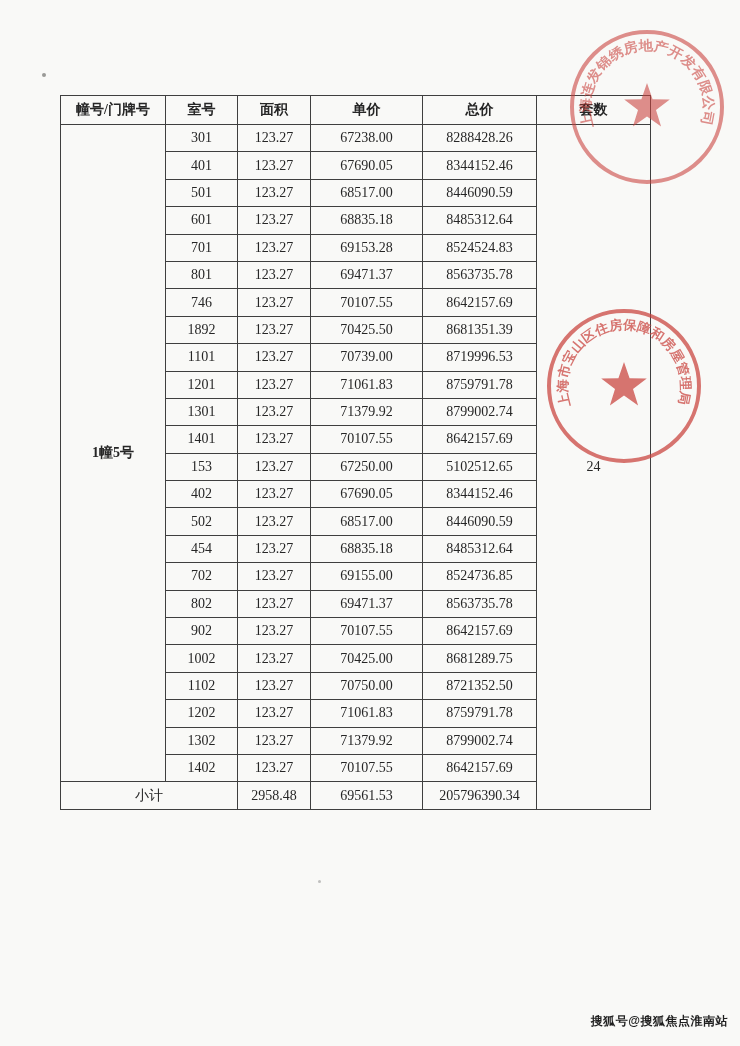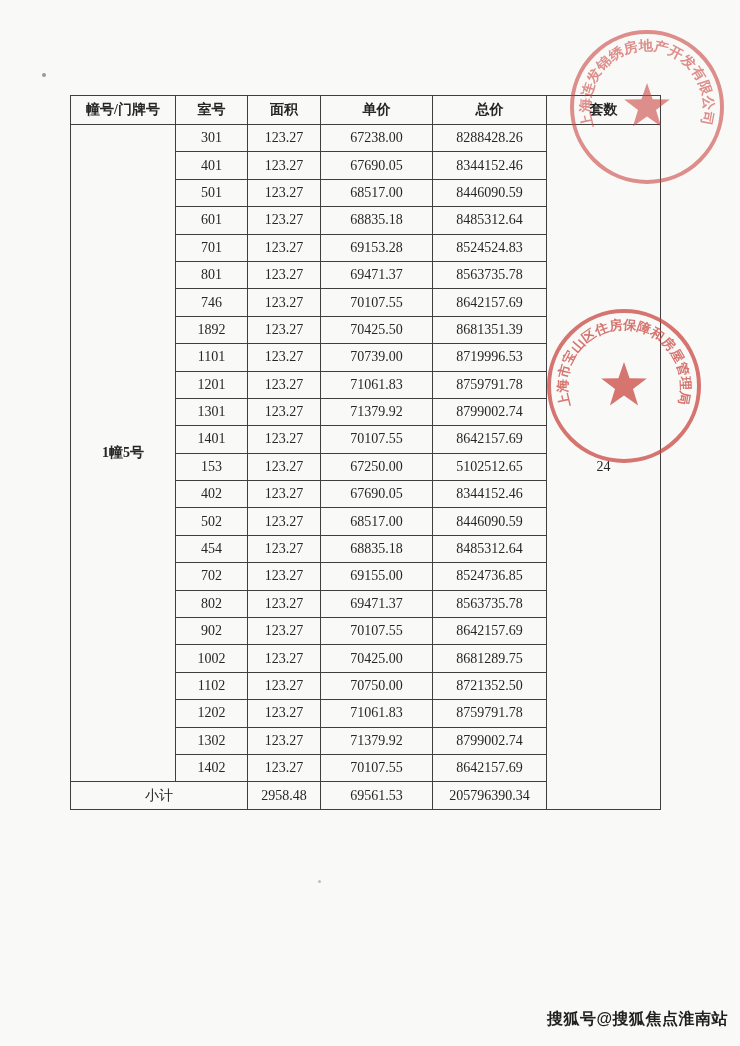--- a/index.html
+++ b/index.html
@@ -2,42 +2,42 @@
 <html><head>
 <meta charset="utf-8">
 <style>
   html,body{margin:0;padding:0;}
   body{background:#e8e8e6;font-family:"Liberation Serif","DejaVu Serif",serif;}
   .page{
     position:relative;width:740px;height:1046px;margin:0 auto;
     background:#f9f9f7;overflow:hidden;color:#2b2b2b;
   }
   .price-table{
-    position:absolute;left:70px;top:95px;
+    position:absolute;left:60px;top:95px;
     border-collapse:collapse;table-layout:fixed;width:590px;
     background:transparent;
   }
   .price-table th,.price-table td{
     border:1px solid #3f3f3f;text-align:center;vertical-align:middle;
     padding:0;font-size:14px;color:#262626;overflow:hidden;white-space:nowrap;
   }
   .price-table thead tr{height:29px;}
   .price-table tbody tr{height:27.4px;}
   .price-table tr.subtotal-row{height:28px;margin-top:16px;}
   .price-table th{font-weight:600;font-size:14px;}
   .building-cell{font-weight:700;font-size:14px;}
   .count-cell{font-size:14px;}
   .stamp{position:absolute;pointer-events:none;}
   .stamp-1{left:564px;top:24px;opacity:0.58;}
   .stamp-2{left:541px;top:303px;opacity:0.72;}
   .stamp text{font-family:"Liberation Serif","DejaVu Serif",serif;font-weight:600;}
   .watermark{
     position:absolute;right:12px;bottom:16px;
     font-family:"Liberation Sans","DejaVu Sans",sans-serif;
-    font-size:16px;font-weight:600;color:#1f1f1f;letter-spacing:0.5px;
+    font-size:12px;font-weight:600;color:#1f1f1f;letter-spacing:0.5px;
   }
   .speck{position:absolute;background:#9a9a97;border-radius:50%;}
   .speck-1{left:42px;top:73px;width:4px;height:4px;}
   .speck-2{left:318px;top:880px;width:3px;height:3px;opacity:.6;}
 </style>
 </head>
 <body>
 
 <div class="page">
 

